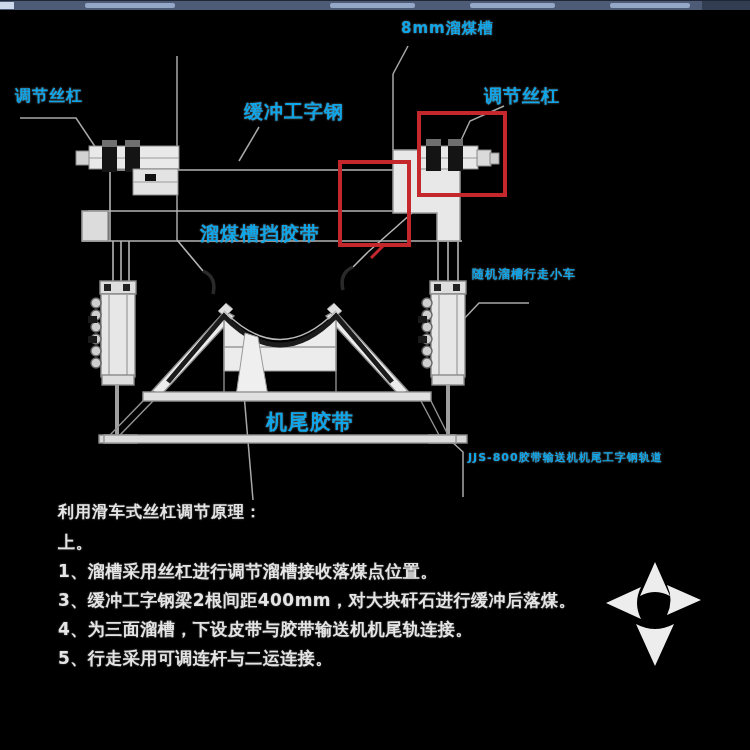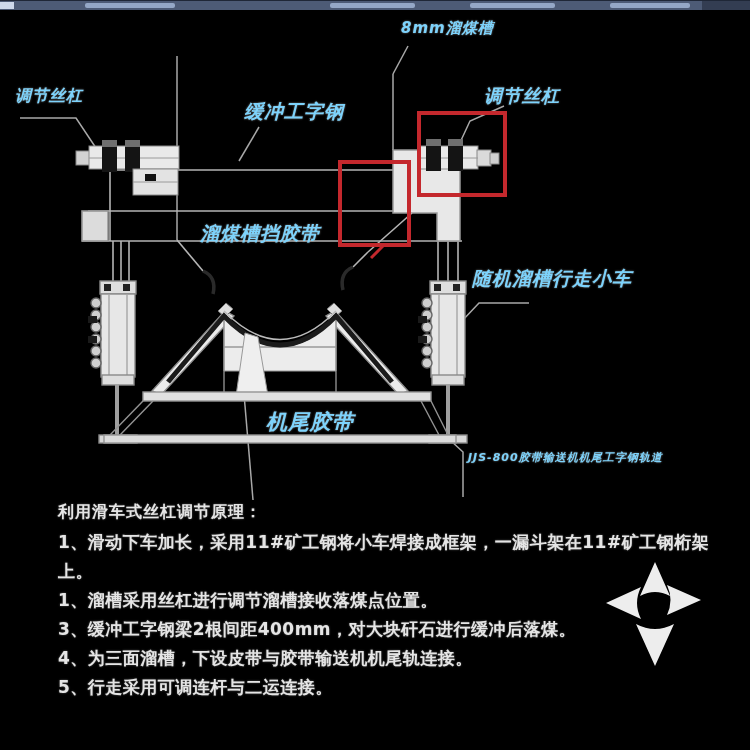--- a/index.html
+++ b/index.html
@@ -6,28 +6,28 @@
   .screen{position:relative;width:750px;height:750px;background:#000;overflow:hidden;
           font-family:"DejaVu Sans","Liberation Sans",sans-serif;}
   
   .top-strip{position:absolute;left:0;top:0;width:750px;height:9px;background:#4d5b76;border-top:1px solid #1f2737;}
   .top-strip .hl{position:absolute;top:2px;height:5px;background:#94a7c6;border-radius:2px;}
   .top-strip .chip{position:absolute;left:0;top:1px;width:14px;height:7px;background:#cdd8ea;}
   .top-strip .dark{position:absolute;right:0;top:0;width:48px;height:9px;background:#333d52;}
   
   svg.draw{position:absolute;left:0;top:0;filter:blur(.3px);}
   
-  .lbl{position:absolute;color:#7dd3fc;font-weight:bold;white-space:nowrap;
-       text-shadow:0 0 2px rgba(230,230,230,.55);letter-spacing:1px;font-style:italic;}
+  .lbl{position:absolute;color:#0ea5e9;font-weight:bold;white-space:nowrap;
+       text-shadow:0 0 2px rgba(230,230,230,.55);letter-spacing:1px;}
   .lbl-8mm{left:401px;top:19px;font-size:15px;}
   .lbl-screw-l{left:15px;top:86px;font-size:16px;}
   .lbl-buffer{left:244px;top:99px;font-size:19px;}
   .lbl-screw-r{left:484px;top:84px;font-size:18px;}
   .lbl-guard{left:200px;top:209px;font-size:19px;margin-top:12px;}
-  .lbl-trolley{left:472px;top:266px;font-size:19px;}
+  .lbl-trolley{left:472px;top:266px;font-size:12px;}
   .lbl-tailbelt{left:266px;top:408px;font-size:21px;}
   .lbl-idler{left:248px;top:464px;font-size:15px;}
   .lbl-track{left:468px;top:450px;font-size:11px;}
   
   .notes{position:absolute;left:58px;top:502px;width:692px;color:#e5e5e5;font-weight:bold;
          text-shadow:0 0 2px rgba(200,200,200,.5);}
   .notes .title{font-size:16px;letter-spacing:1px;margin:0 0 9px 0;}
   .notes .item{font-size:17px;letter-spacing:.5px;line-height:21px;margin:0 0 8px 0;white-space:nowrap;}
 </style>
 </head>
@@ -184,21 +184,20 @@
   <div class="lbl lbl-screw-l">调节丝杠</div>
   <div class="lbl lbl-buffer">缓冲工字钢</div>
   <div class="lbl lbl-screw-r">调节丝杠</div>
   <div class="lbl lbl-guard">溜煤槽挡胶带</div>
   <div class="lbl lbl-trolley">随机溜槽行走小车</div>
   <div class="lbl lbl-tailbelt">机尾胶带</div>
   <div class="lbl lbl-track">JJS-800胶带输送机机尾工字钢轨道</div>
 
   <div class="notes">
     <p class="title">利用滑车式丝杠调节原理：</p>
-    <p class="item">1、滑动下车加长，采用11#矿工钢将小车焊接成框架，一漏斗架在11#矿工钢桁架</p>
     <p class="item">上。</p>
     <p class="item">1、溜槽采用丝杠进行调节溜槽接收落煤点位置。</p>
     <p class="item">3、缓冲工字钢梁2根间距400mm，对大块矸石进行缓冲后落煤。</p>
     <p class="item">4、为三面溜槽，下设皮带与胶带输送机机尾轨连接。</p>
     <p class="item">5、行走采用可调连杆与二运连接。</p>
   </div>
 
 </div>
 
 </body></html>

